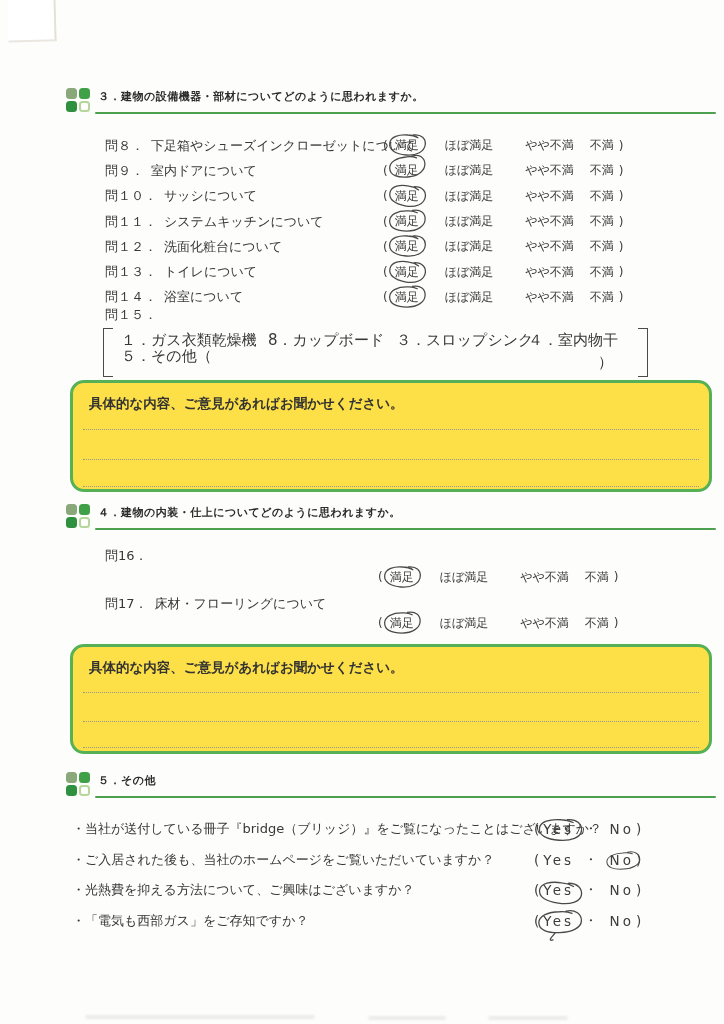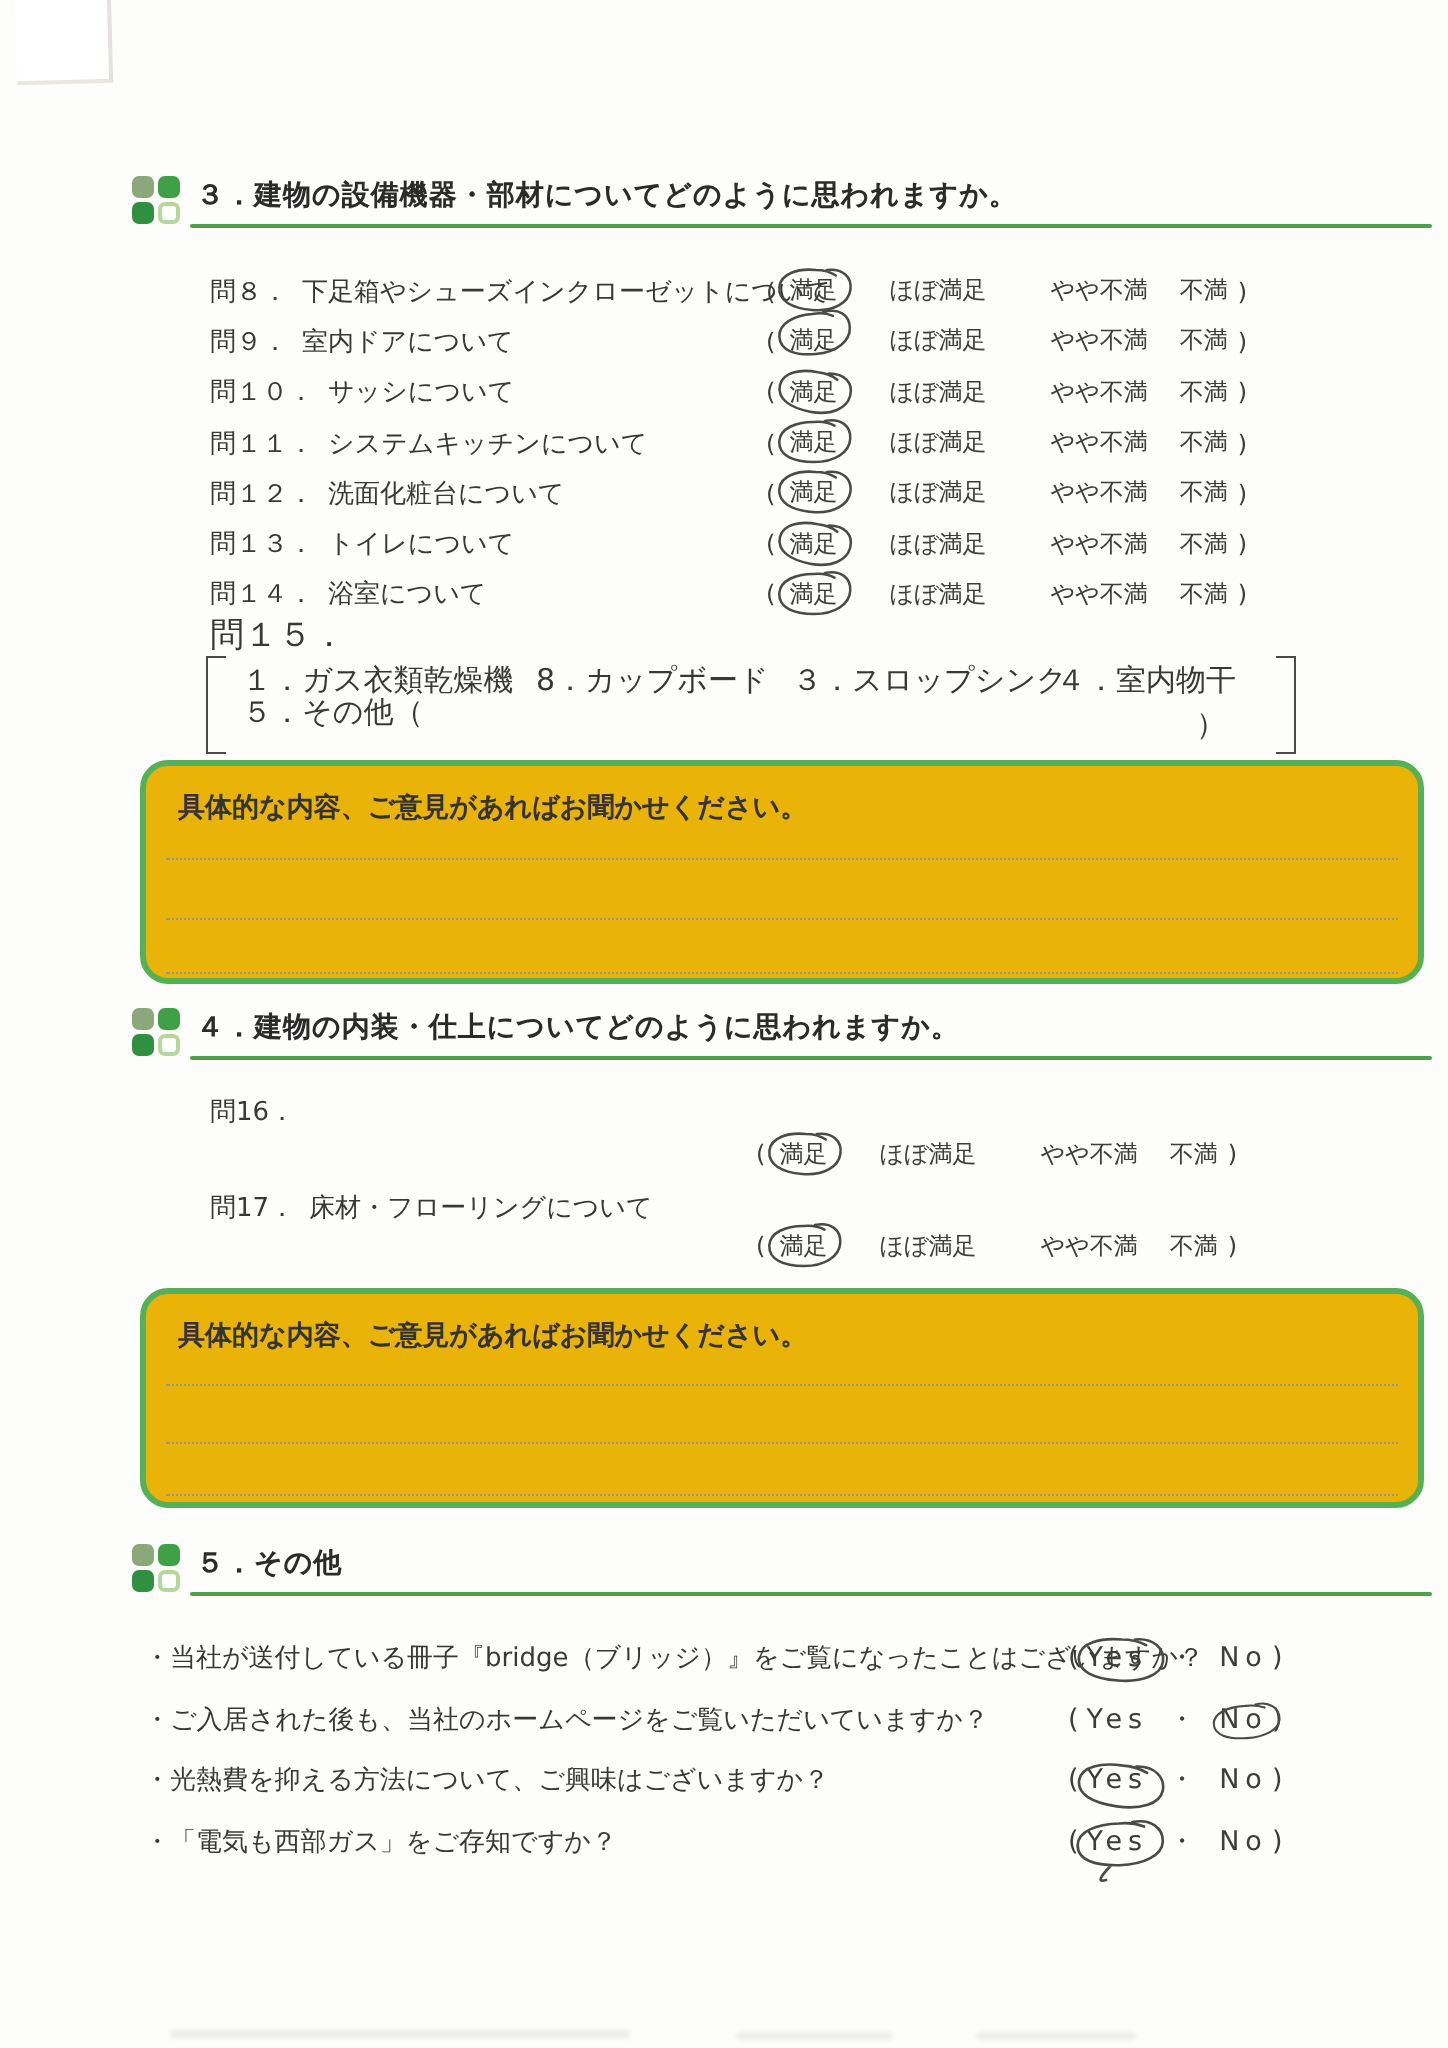--- a/index.html
+++ b/index.html
@@ -14,21 +14,21 @@
 
   
   .sec{position:absolute;left:0;width:724px;}
   .clover{position:absolute;left:66px;top:0;width:24px;height:24px;display:grid;
     grid-template-columns:11px 11px;grid-template-rows:11px 11px;gap:2px;}
   .leaf{border-radius:3.5px;}
   .leaf.l1{background:#8ba87a;}
   .leaf.l2{background:#3fa047;}
   .leaf.l3{background:#2f9140;}
   .leaf.l4{background:#ffffff;border:2px solid #b5d89a;box-sizing:border-box;}
-  .sec-title{position:absolute;left:98px;top:1px;font-size:14px;font-weight:600;color:#2b2b2b;letter-spacing:.5px;white-space:nowrap;}
+  .sec-title{position:absolute;left:98px;top:1px;font-size:11px;font-weight:600;color:#2b2b2b;letter-spacing:.5px;white-space:nowrap;}
   .sec-underline{position:absolute;left:95px;top:24px;width:621px;height:2px;background:#4da04d;border-radius:1px;}
 
   
   .q-list{position:absolute;left:105px;top:133px;width:560px;}
   .q-row{position:relative;height:25.3px;display:flex;align-items:center;font-size:13px;}
   .q-no{font-weight:500;margin-right:7px;white-space:nowrap;}
   .q-label{font-weight:500;white-space:nowrap;font-family:Liberation Serif, serif;}
   .rating{position:absolute;left:278px;top:0;height:100%;display:flex;align-items:center;font-size:12px;white-space:nowrap;color:#3d3d3d;}
   .rating.standalone{position:absolute;height:22px;}
   .r-open{margin-left:0;}
@@ -37,30 +37,30 @@
   .r-o2{margin-left:26px;}
   .r-o3{margin-left:32px;}
   .r-o4{margin-left:16px;}
   .r-close{margin-left:5px;}
   .scribble{position:absolute;left:-8px;top:-6px;width:40px;height:28px;pointer-events:none;}
   .sc-b{transform:rotate(-10deg);top:-9px;}
   .sc-c{transform:rotate(6deg);}
   .sc-d{transform:rotate(-5deg);}
 
   
-  .q15-row{position:absolute;left:105px;top:306px;display:flex;font-size:17px;font-weight:500;}
+  .q15-row{position:absolute;left:105px;top:306px;display:flex;font-size:13px;font-weight:500;}
   .q15-opts{position:absolute;left:0;top:0;width:724px;height:0;}
   .opt{position:absolute;font-size:15px;font-weight:500;white-space:nowrap;}
   .bracket-l{position:absolute;left:103px;top:328px;width:9px;height:47px;
     border-left:1.6px solid #4a4a4a;border-top:1.6px solid #4a4a4a;border-bottom:1.6px solid #4a4a4a;}
   .bracket-r{position:absolute;left:638px;top:328px;width:9px;height:47px;
     border-right:1.6px solid #4a4a4a;border-top:1.6px solid #4a4a4a;border-bottom:1.6px solid #4a4a4a;}
 
   
-  .comment-box{position:absolute;left:70px;width:642px;height:112px;background:#eab308;
+  .comment-box{position:absolute;left:70px;width:642px;height:112px;background:#fde047;
     border:3px solid #56b156;border-radius:14px;box-sizing:border-box;}
   .cb-title{position:absolute;left:16px;top:12px;font-size:13.5px;font-weight:600;color:#333;}
   .cb-line{position:absolute;left:10px;right:10px;border-bottom:1.5px dotted #979792;}
 
   
   .s5-list{position:absolute;left:72px;top:814px;width:640px;}
   .s5-row{position:relative;height:30.5px;display:flex;align-items:center;font-size:13px;}
   .s5-label{font-weight:500;white-space:nowrap;}
   .yn{position:absolute;left:462px;top:0;height:100%;display:flex;align-items:center;font-size:13.5px;color:#3d3d3d;}
   .yn-open{}

